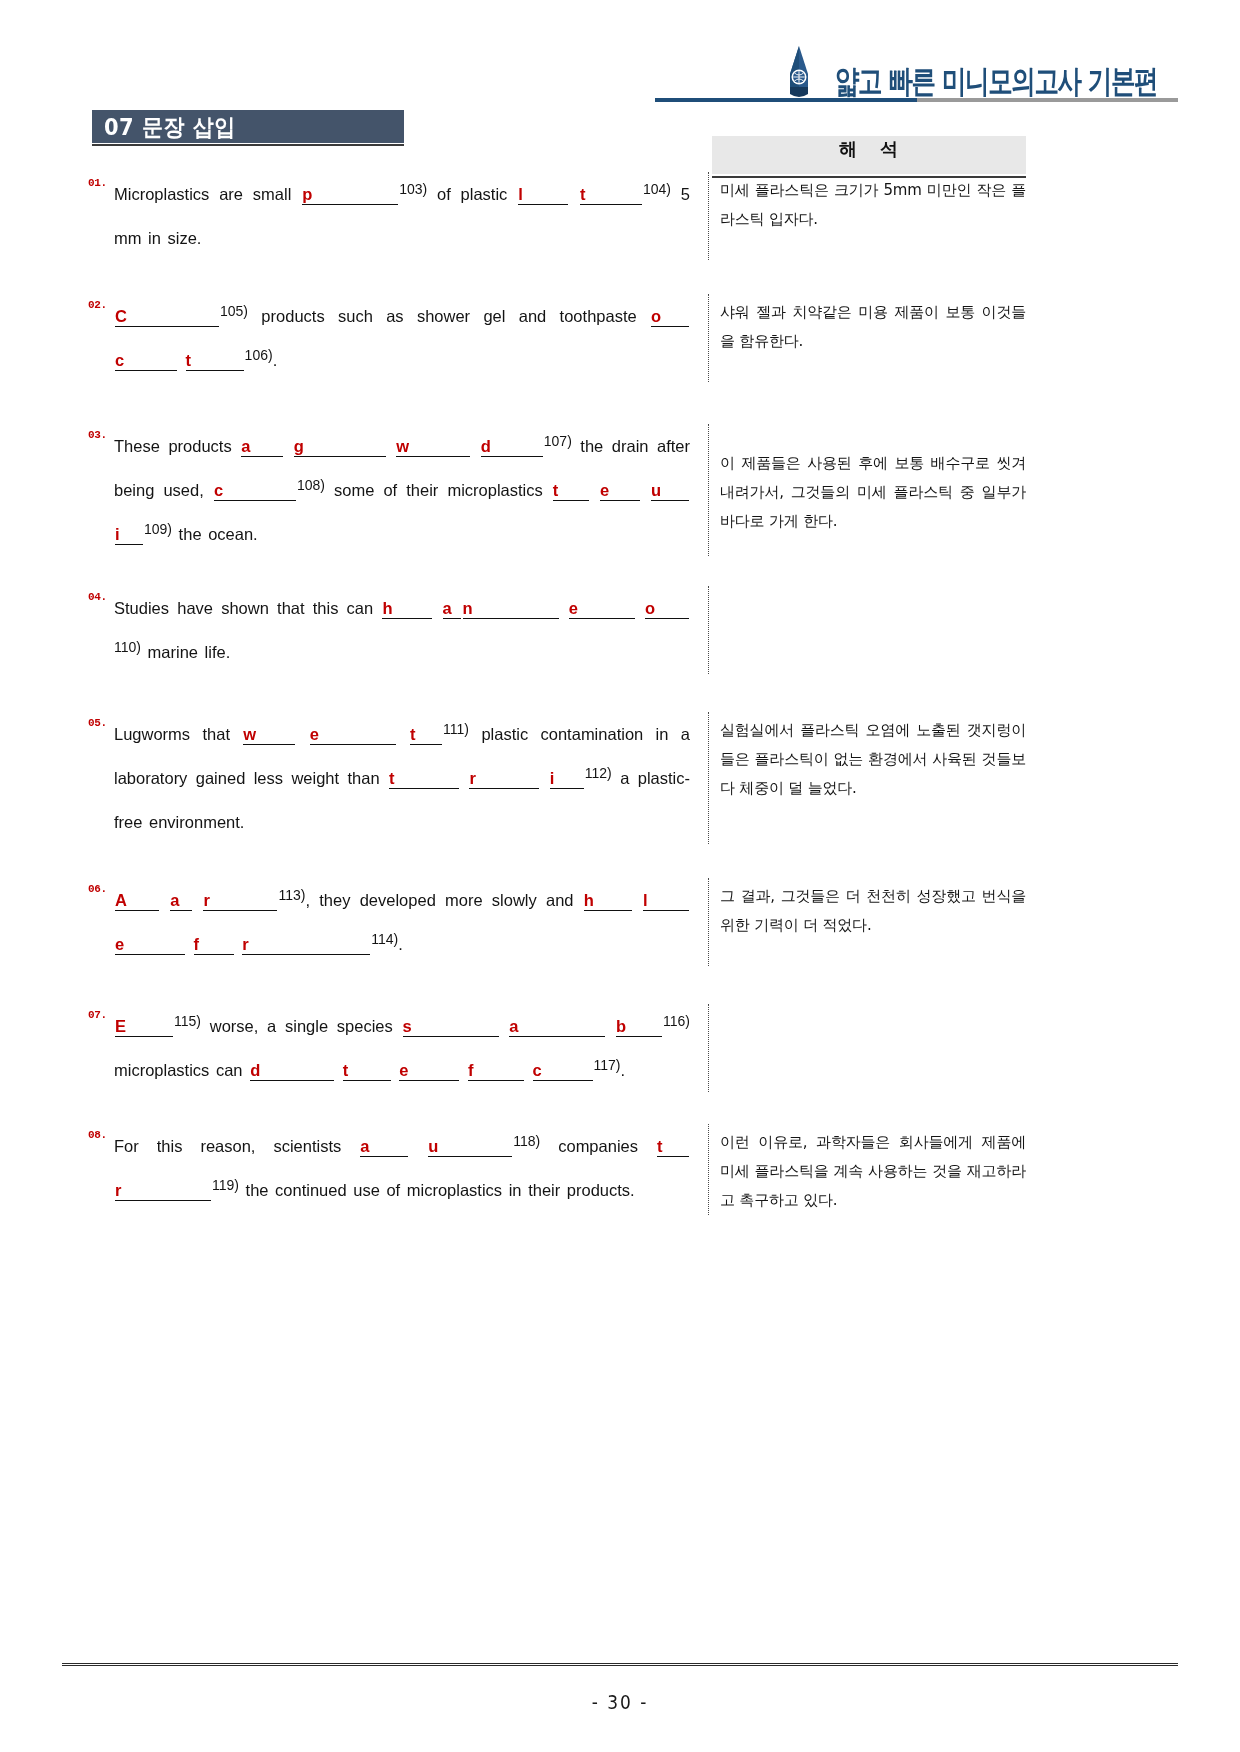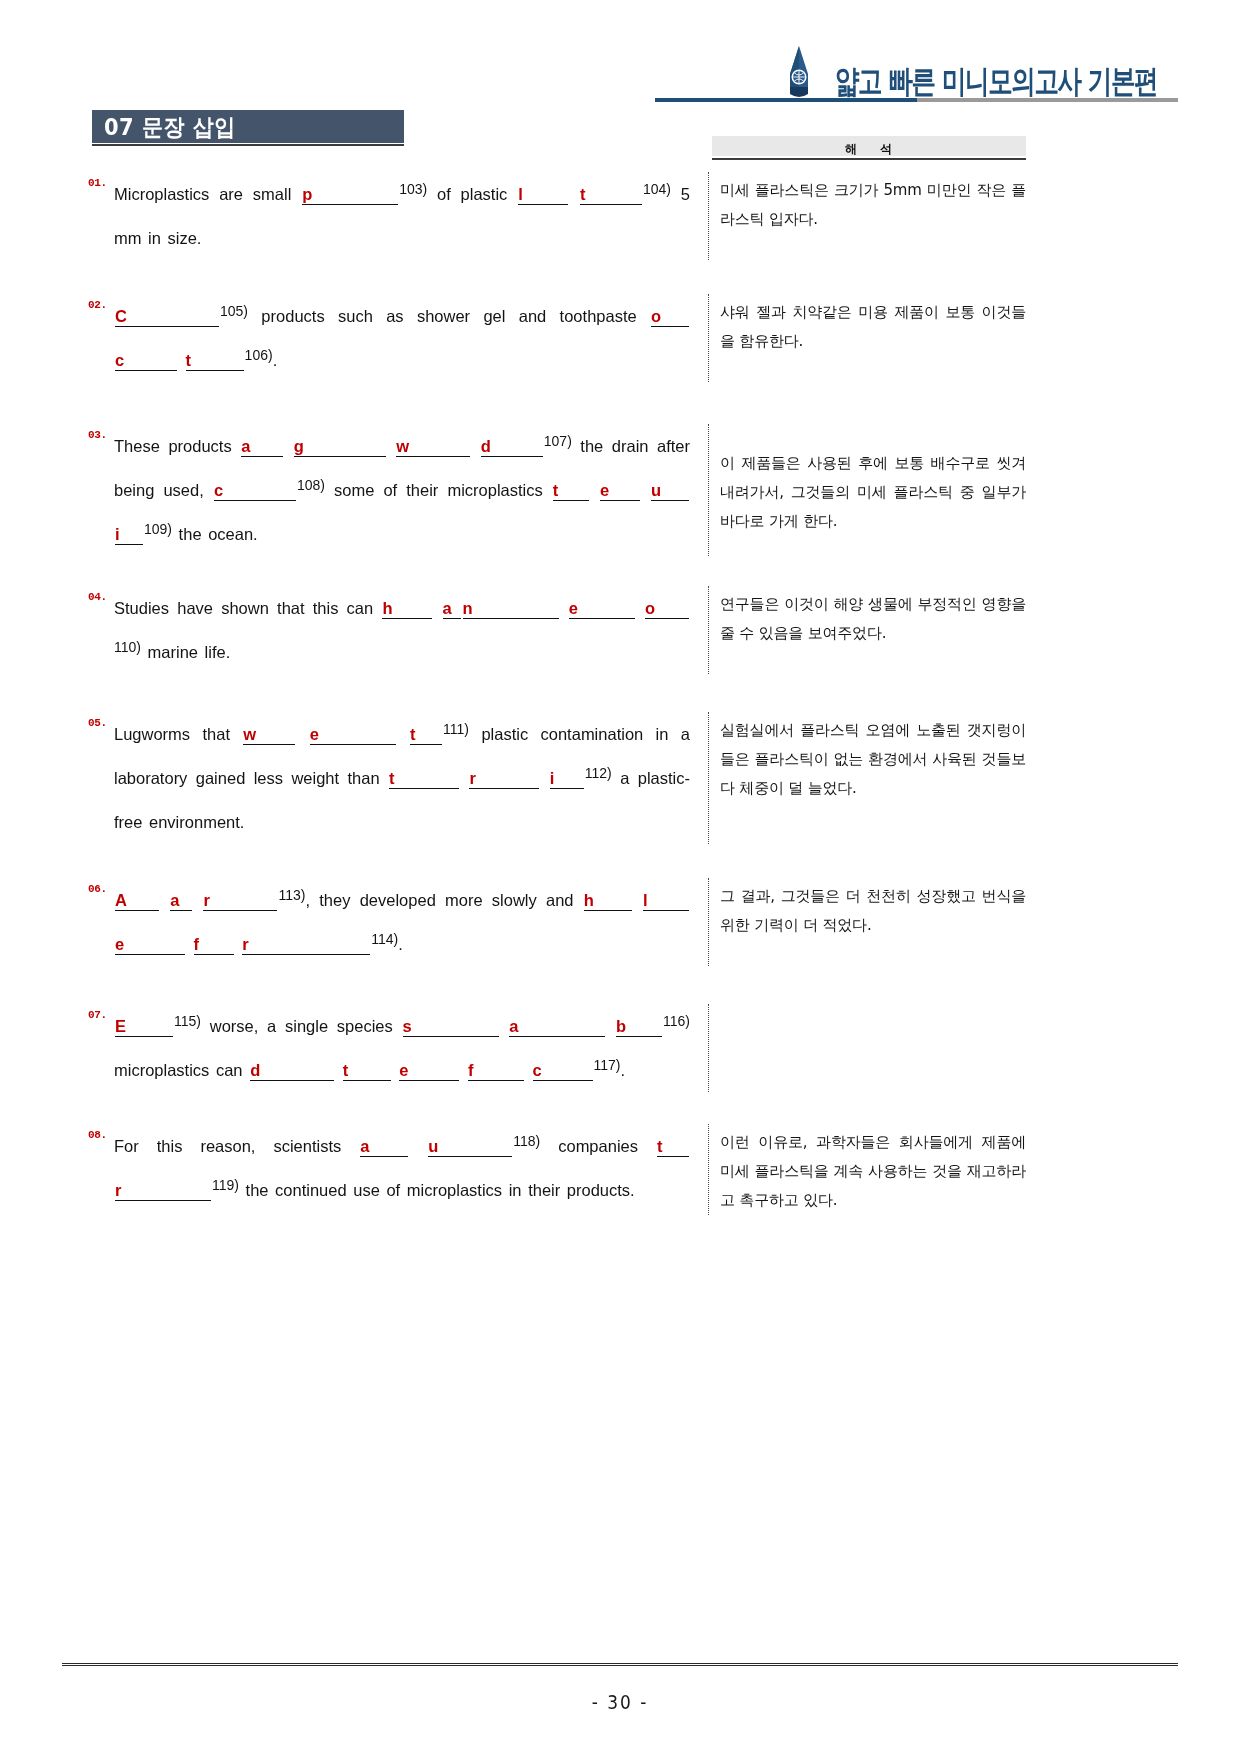--- a/index.html
+++ b/index.html
@@ -79,25 +79,25 @@
     background: #3b3b3b;
   }
 
   
   .trans-head {
     position: absolute;
     top: 136px; left: 712px; width: 314px;
   }
   .trans-head-bar {
     background: #e8e8e8;
-    height: 20px;
+    height: 38px;
     line-height: 26px;
     text-align: center;
     font-family: "DejaVu Sans", sans-serif;
-    font-size: 12px;
+    font-size: 18px;
     font-weight: bold;
     color: #111;
     letter-spacing: 1px;
   }
   .trans-head-bar .sp { display: inline-block; width: 22px; }
   .trans-head-rule { height: 2px; background: #3b3b3b; margin-top: 2px; }
 
   
   .content {
     position: absolute;
@@ -250,27 +250,26 @@
       <div class="q-right">샤워 젤과 치약같은 미용 제품이 보통 이것들을 함유한다.</div>
     </div>
     <div class="qrow" style="margin-bottom: 30px; align-items: center;">
       <div class="q-left">
         <div class="q-num">03.</div>
         <div class="q-text">These products <span class="bl" style="width: 42px;"><b>a</b></span> <span class="bl" style="width: 92px;"><b>g</b></span> <span class="bl" style="width: 74px;"><b>w</b></span> <span class="bl" style="width: 62px;"><b>d</b></span><sup class="ref">107)</sup> the drain after being used, <span class="bl" style="width: 82px;"><b>c</b></span><sup class="ref">108)</sup> some of their microplastics <span class="bl" style="width: 36px;"><b>t</b></span> <span class="bl" style="width: 40px;"><b>e</b></span> <span class="bl" style="width: 38px;"><b>u</b></span> <span class="bl" style="width: 28px;"><b>i</b></span><sup class="ref">109)</sup> the ocean.</div>
       </div>
       <div class="divider"></div>
       <div class="q-right">이 제품들은 사용된 후에 보통 배수구로 씻겨 내려가서, 그것들의 미세 플라스틱 중 일부가 바다로 가게 한다.</div>
     </div>
-    <div class="qrow" style="margin-bottom: 38px;">
+    <div class="qrow" style="margin-bottom: 38px; flex-direction: column;">
       <div class="q-left">
         <div class="q-num">04.</div>
         <div class="q-text">Studies have shown that this can <span class="bl" style="width: 50px;"><b>h</b></span> <span class="bl" style="width: 18px;"><b>a</b></span><span class="bl" style="width: 96px;"><b>n</b></span> <span class="bl" style="width: 66px;"><b>e</b></span> <span class="bl" style="width: 44px;"><b>o</b></span><sup class="ref">110)</sup> marine life.</div>
       </div>
       <div class="divider"></div>
-      <div class="q-right">연구들은 이것이 해양 생물에 부정적인 영향을 줄 수 있음을 보여주었다.</div>
     </div>
     <div class="qrow" style="margin-bottom: 34px;">
       <div class="q-left">
         <div class="q-num">05.</div>
         <div class="q-text">Lugworms that <span class="bl" style="width: 52px;"><b>w</b></span> <span class="bl" style="width: 86px;"><b>e</b></span> <span class="bl" style="width: 32px;"><b>t</b></span><sup class="ref">111)</sup> plastic contamination in a laboratory gained less weight than <span class="bl" style="width: 70px;"><b>t</b></span> <span class="bl" style="width: 70px;"><b>r</b></span> <span class="bl" style="width: 34px;"><b>i</b></span><sup class="ref">112)</sup> a plastic-free environment.</div>
       </div>
       <div class="divider"></div>
       <div class="q-right">실험실에서 플라스틱 오염에 노출된 갯지렁이들은 플라스틱이 없는 환경에서 사육된 것들보다 체중이 덜 늘었다.</div>
     </div>
     <div class="qrow" style="margin-bottom: 38px;">

